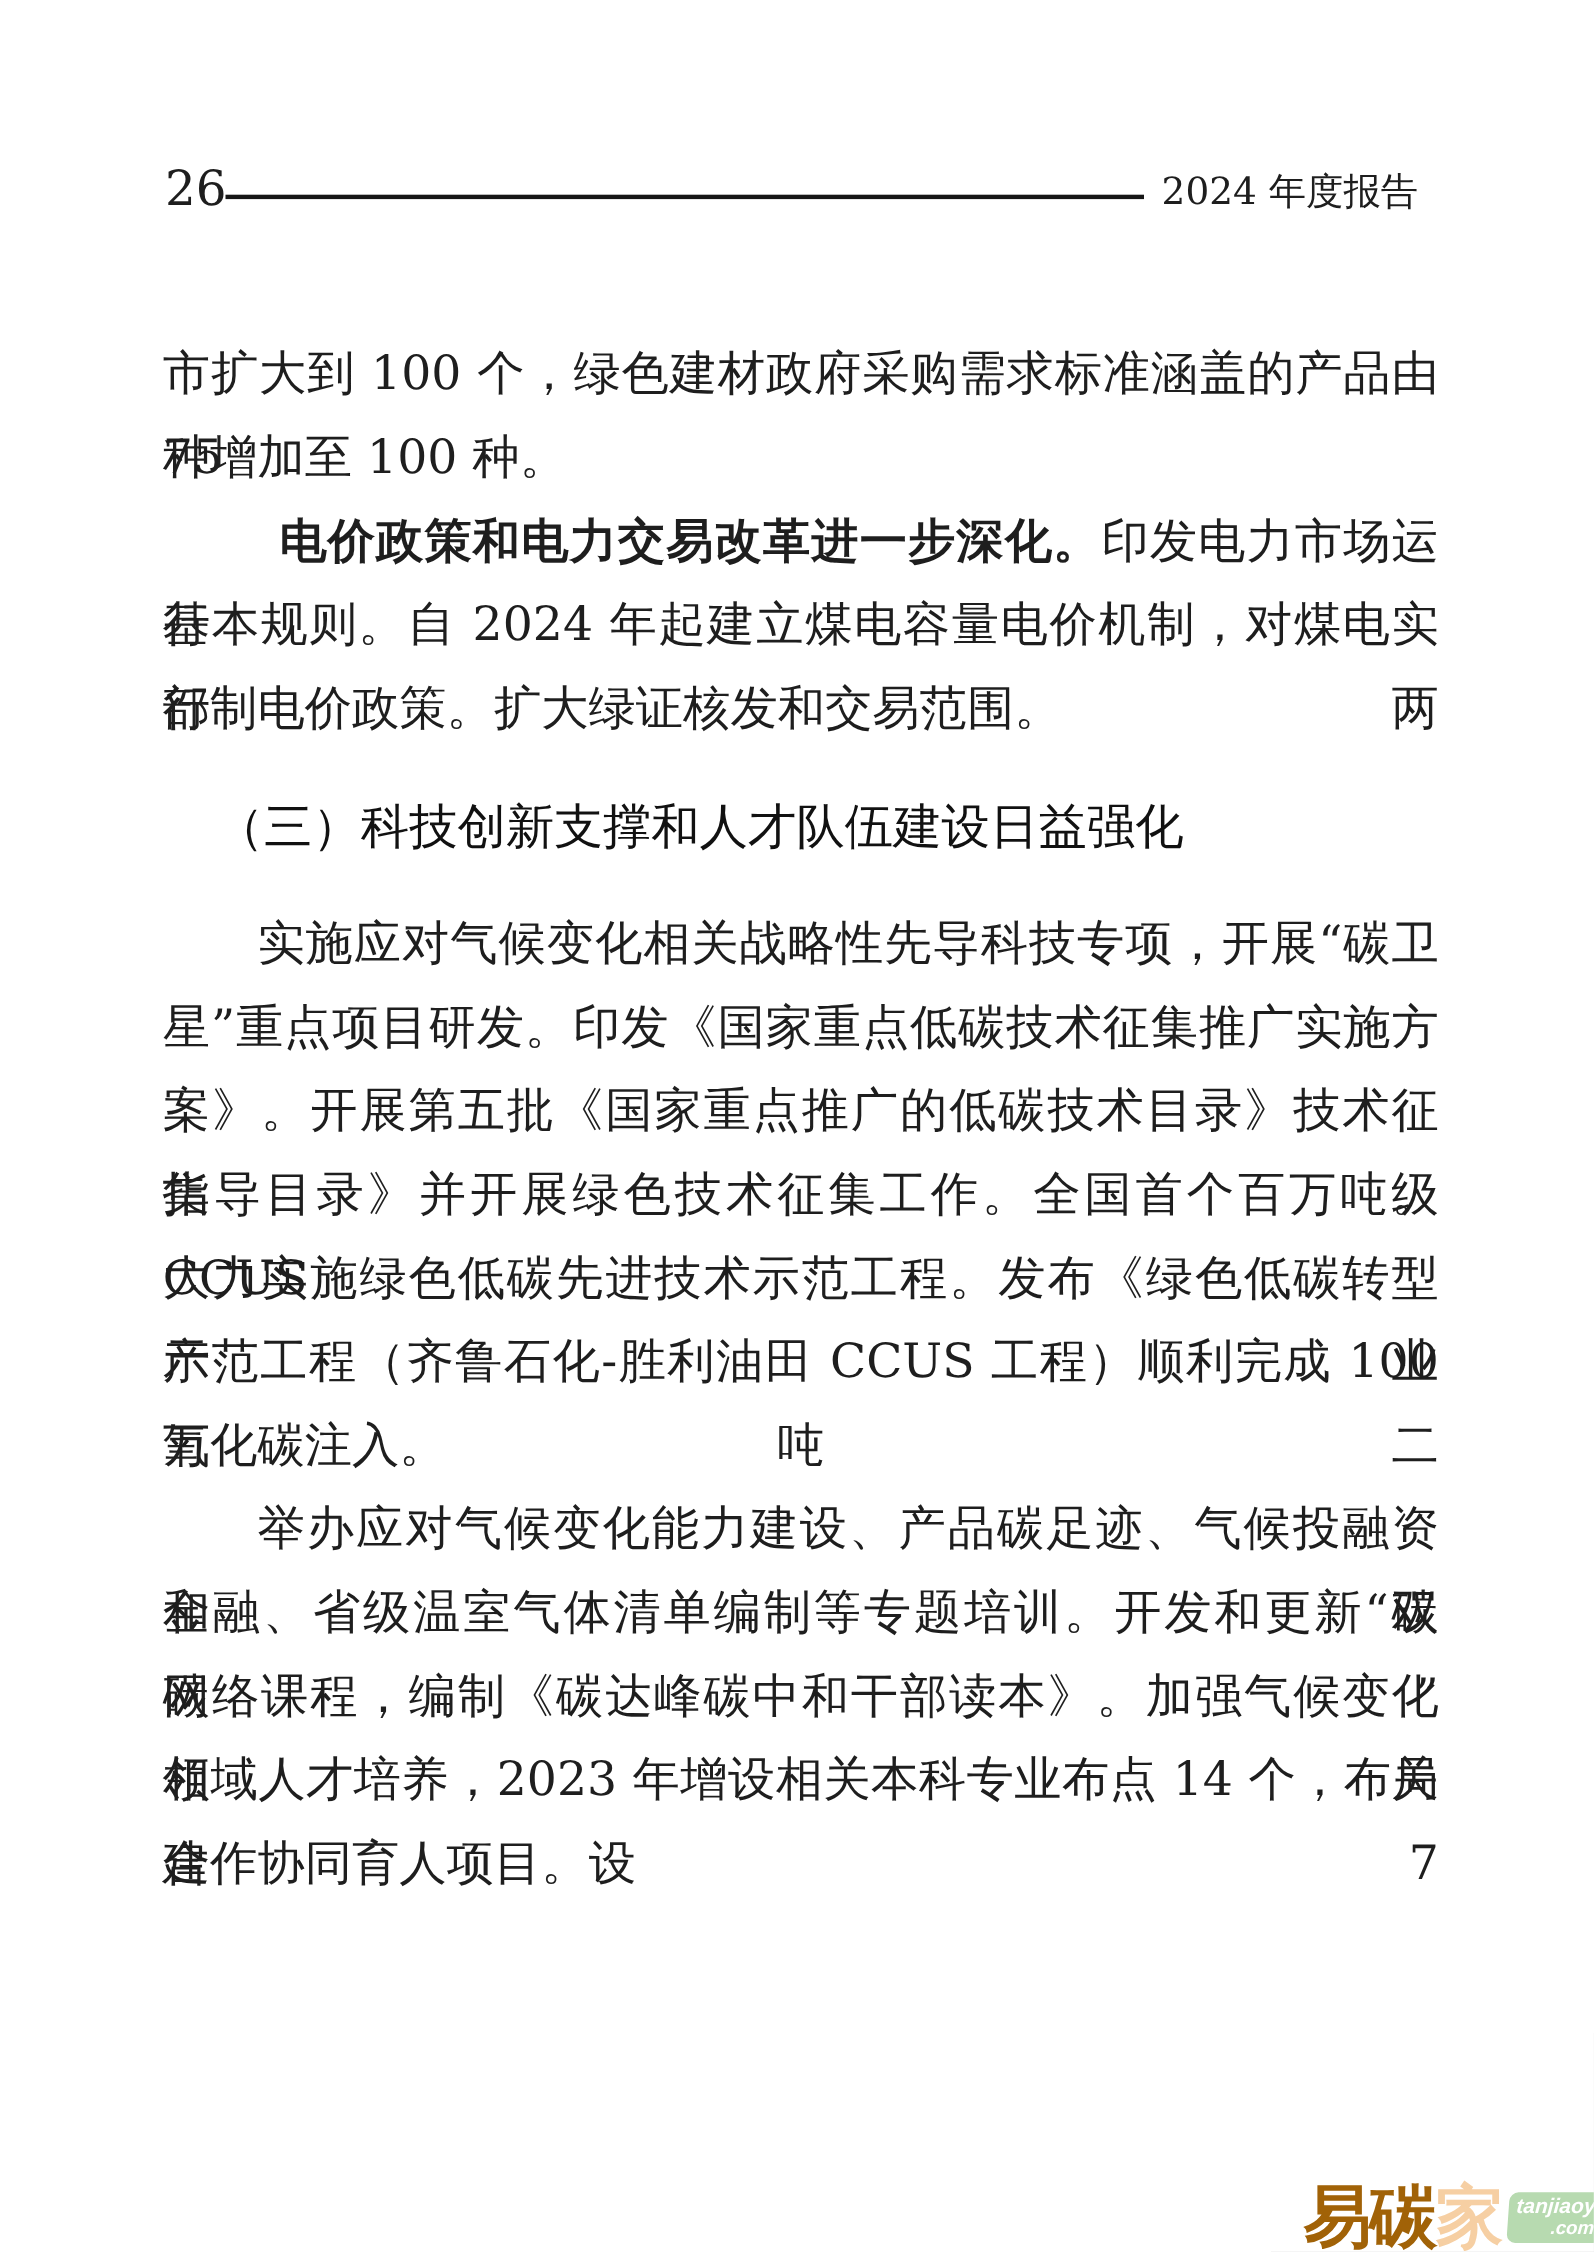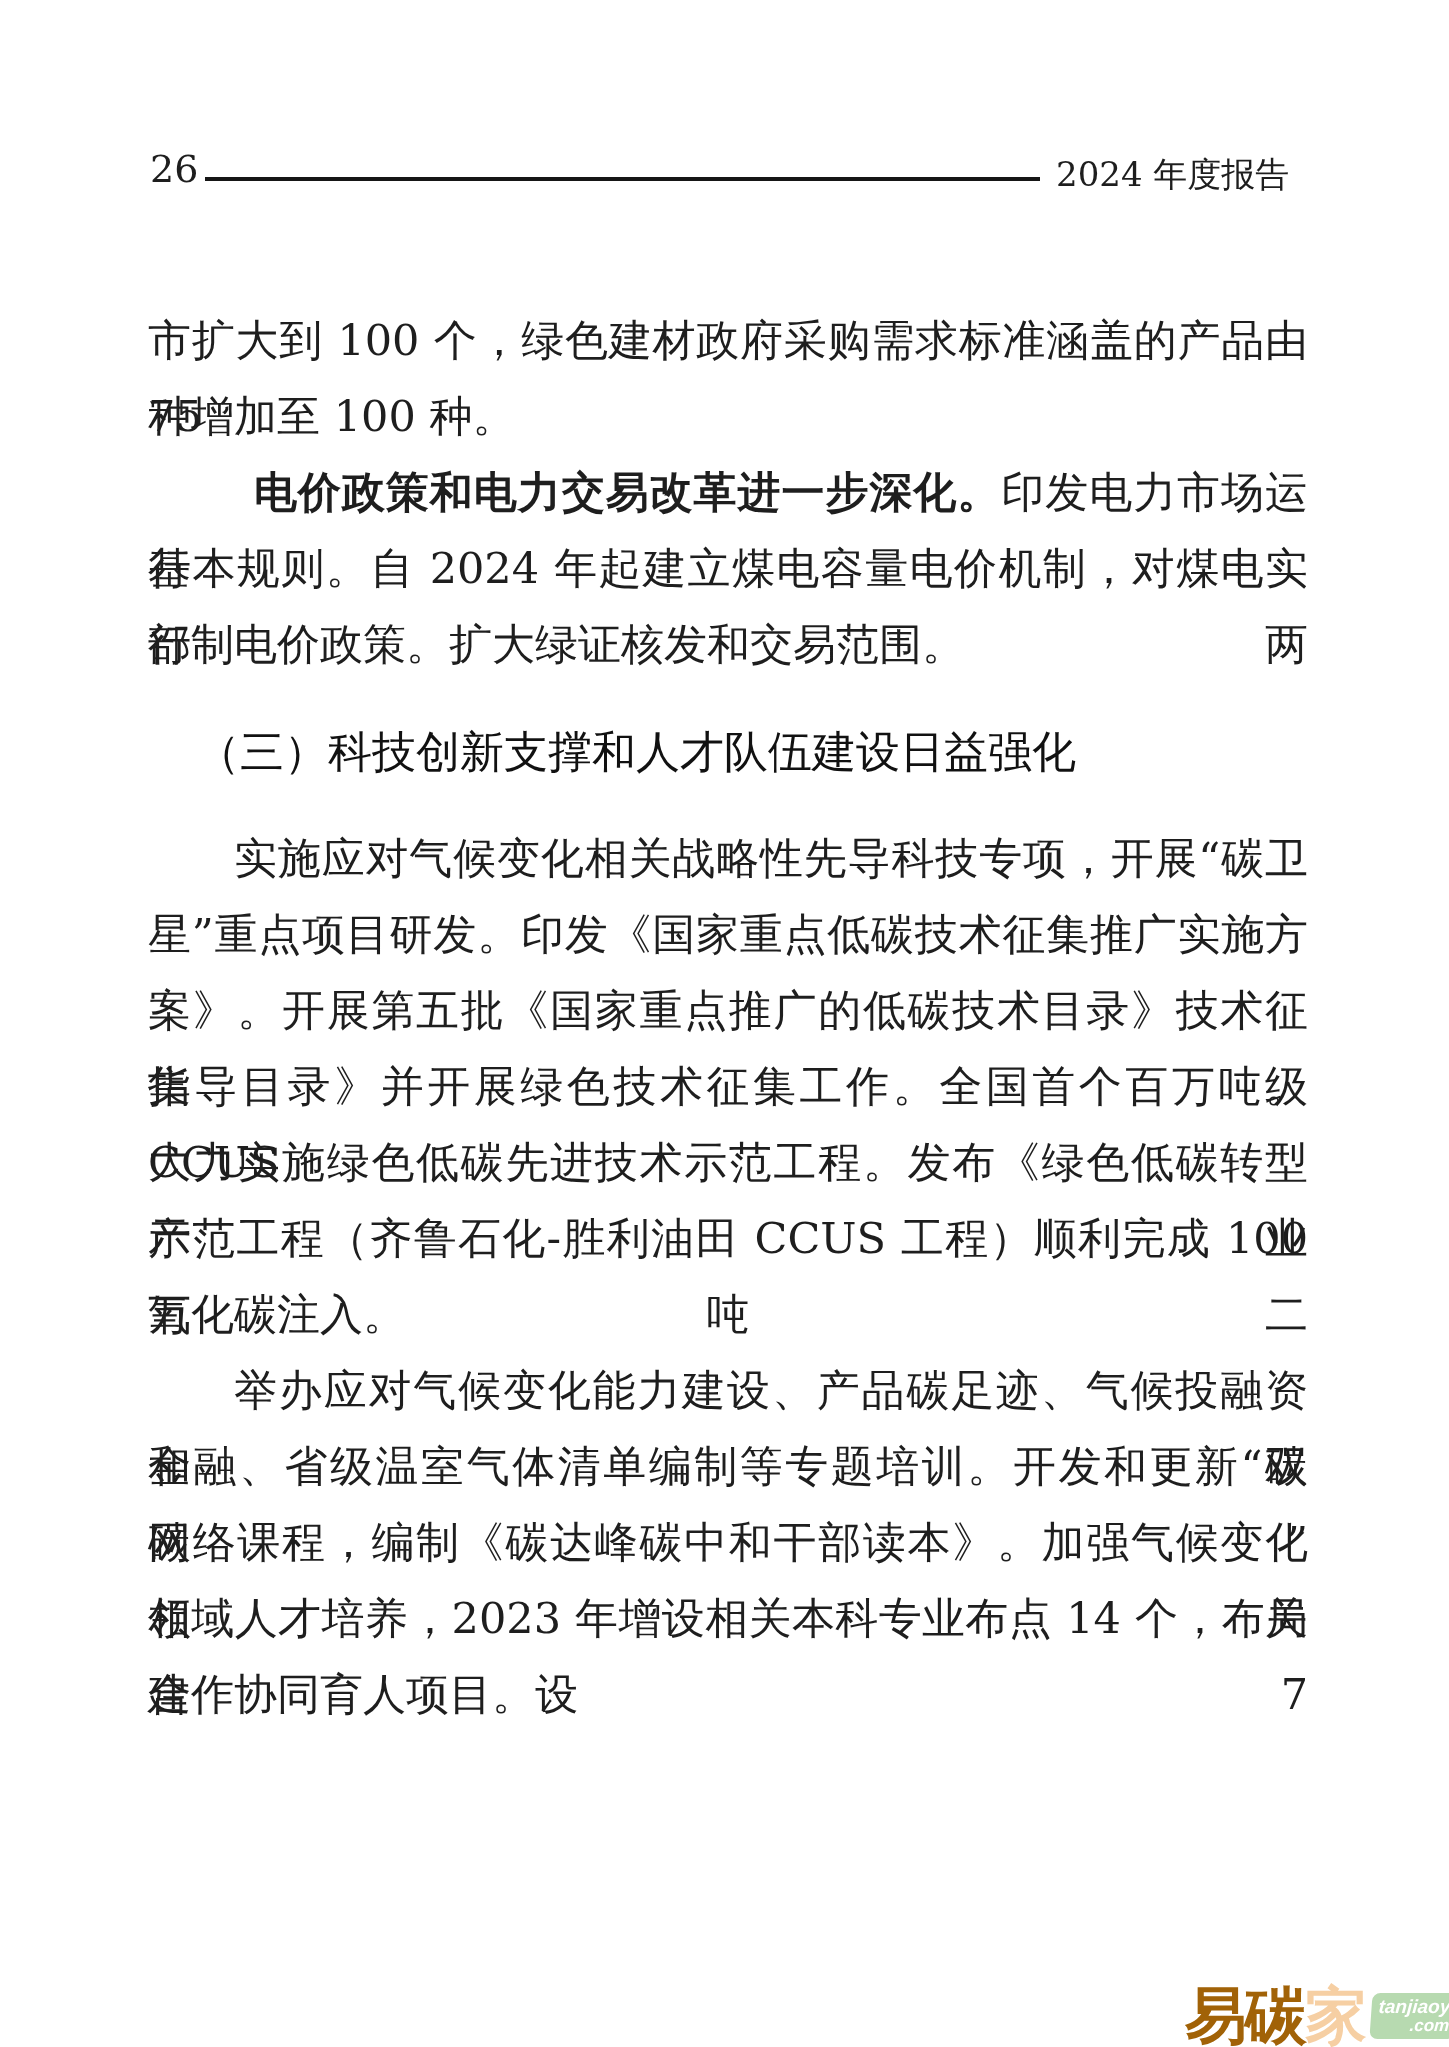--- a/index.html
+++ b/index.html
@@ -7,21 +7,21 @@
     position:relative;
     width:1449px;height:2047px;
     background:#ffffff;
     overflow:hidden;
     font-family:"DejaVu Serif","Liberation Serif",serif;
     color:#1e1e1e;
   }
   
   .page-number{
     position:absolute;left:150px;top:150px;
-    font-size:38px;line-height:1;
+    font-size:44px;line-height:1;
   }
   .header-rule{
     position:absolute;left:205px;top:177px;
     width:835px;height:4px;background:#161616;
   }
   .header-title{
     position:absolute;left:1056px;top:156px;
     font-size:34px;line-height:1.1;white-space:nowrap;
   }
   

